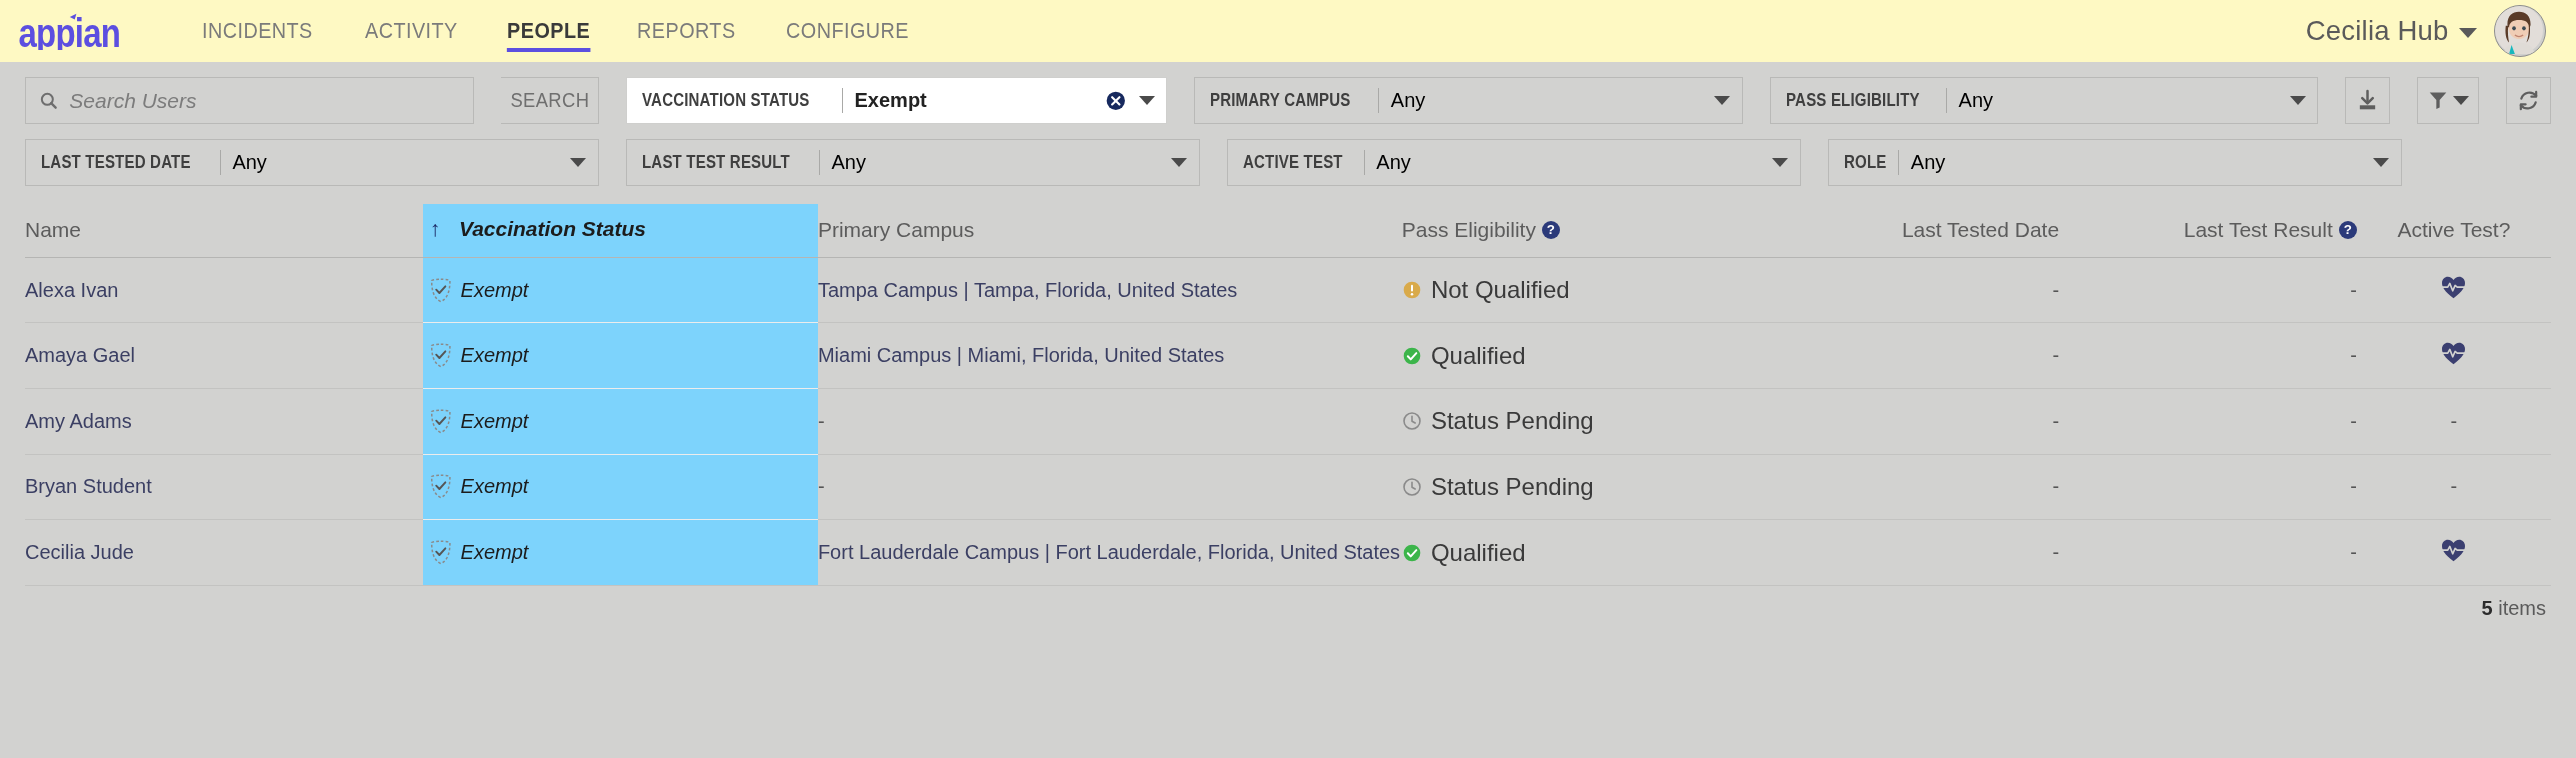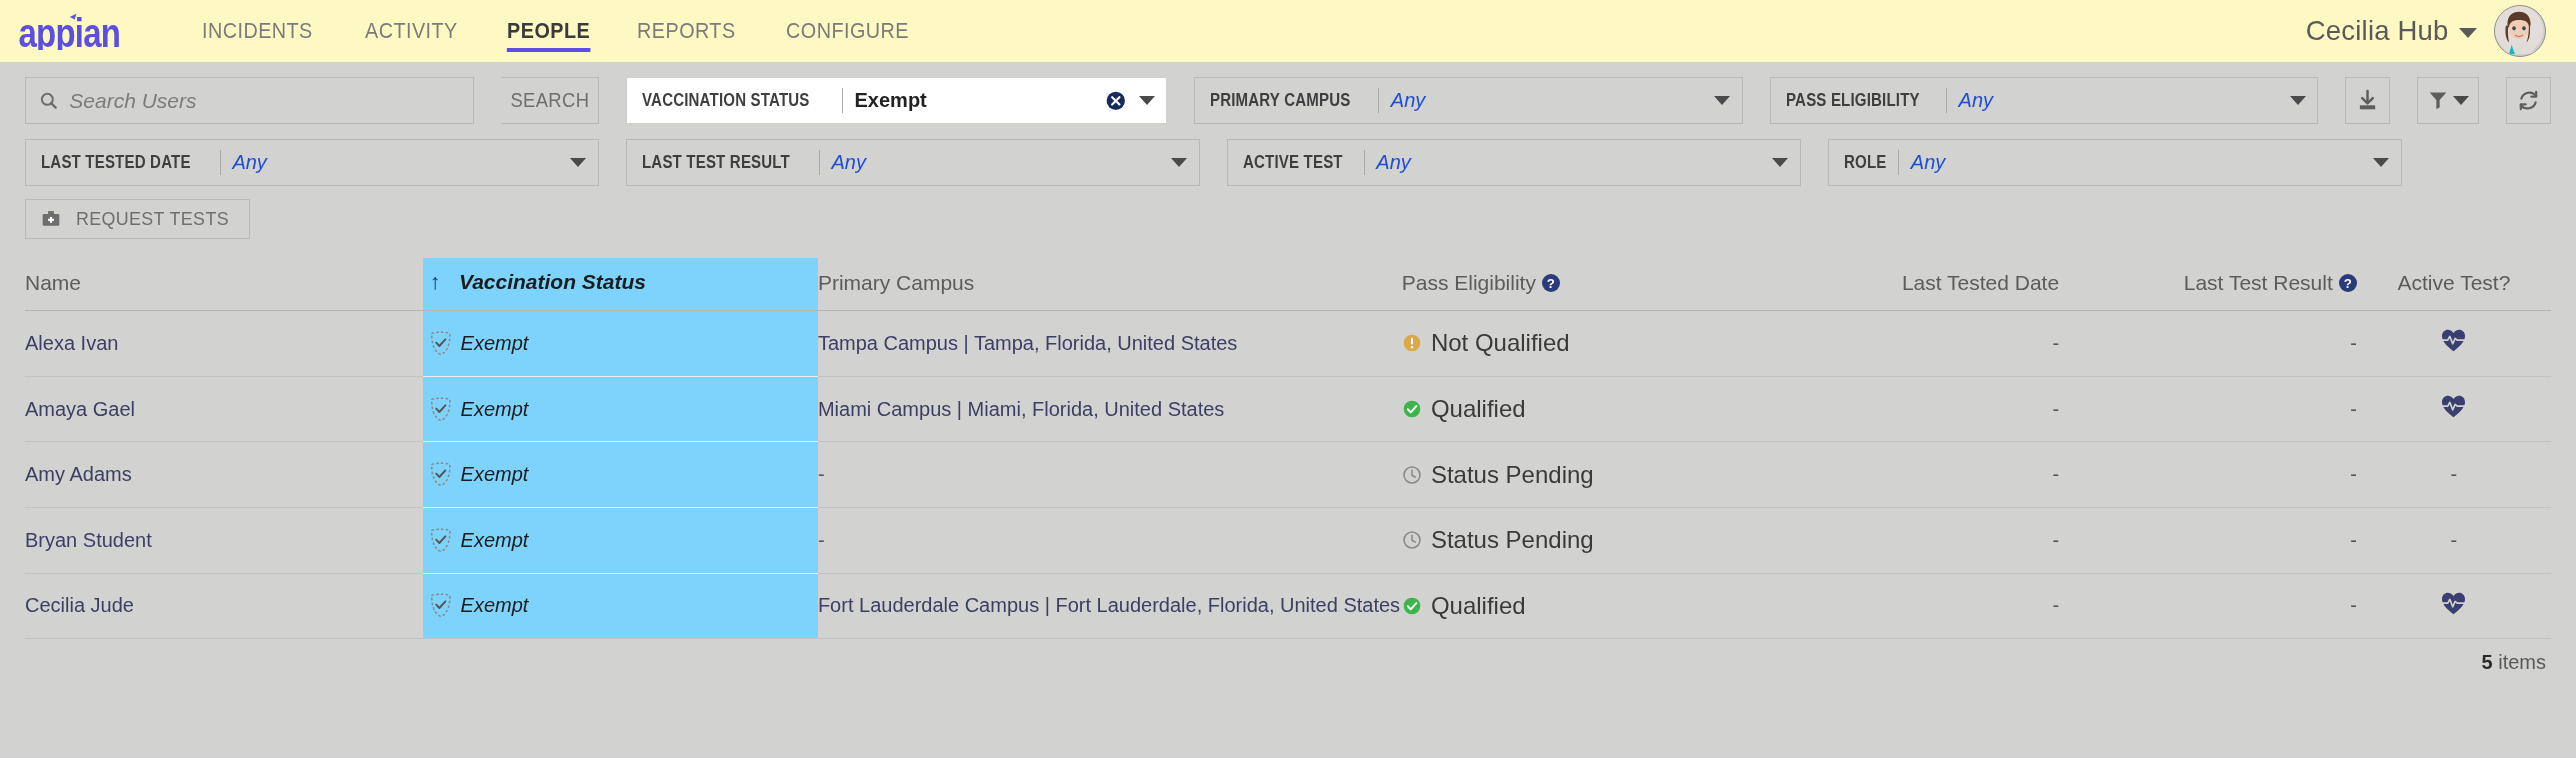--- a/index.html
+++ b/index.html
@@ -97,21 +97,21 @@
     padding: 0 11.6px 0 15px;
     background: transparent;
     position: relative;
     cursor: pointer;
   }
   .pick .lbl {
     font-size: 17.5px; color:#3f3f3f; letter-spacing:0.2px; font-weight: 600;
     transform: scaleX(0.86); transform-origin:left center; white-space:nowrap;
   }
   .pick .divider { width:0.8px; height:25px; background:#a9a9a7; margin: 0 11.6px 0 5px; }
-  .pick .val { font-size: 20px; color:#1d4ed8; font-style: italic; }
+  .pick .val { font-size: 20px; color:#000000; }
   .pick .val.set { color:#222; font-style: normal; font-weight: bold; }
   .pick .spacer { flex: 1; }
   .caret-sm {
     width:0;height:0;
     border-left: 8.3px solid transparent;
     border-right: 8.3px solid transparent;
     border-top: 9.2px solid #4a4a4a;
   }
   .pick.active { background: #ffffff; border-color: #cfcfcd; }
   .clear-x { margin-right: 11.6px; display:flex; align-items:center; }
@@ -319,31 +319,20 @@
 
     <div class="pick" style="width:574px">
       <span class="lbl">ROLE</span>
       <span class="divider"></span>
       <span class="val">Any</span>
       <span class="spacer"></span>
       <span class="caret-sm"></span>
     </div>
   </div>
 
-  <div class="reqrow">
-    <div class="reqbtn">
-      <svg width="20" height="20" viewBox="0 0 24 24" aria-hidden="true">
-        <rect x="2" y="6" width="20" height="14" rx="1.5" fill="#6e6e6e"></rect>
-        <rect x="8.5" y="2.5" width="7" height="3.5" fill="#6e6e6e"></rect>
-        <rect x="10.7" y="9.5" width="2.6" height="7" fill="#fff"></rect>
-        <rect x="8.5" y="11.7" width="7" height="2.6" fill="#fff"></rect>
-      </svg>
-      <span class="t">REQUEST TESTS</span>
-    </div>
-  </div>
 
   <table>
     <colgroup>
       <col style="width:238px">
       <col style="width:236px">
       <col style="width:349px">
       <col style="width:190px">
       <col style="width:203px">
       <col style="width:178px">
       <col style="width:116px">

